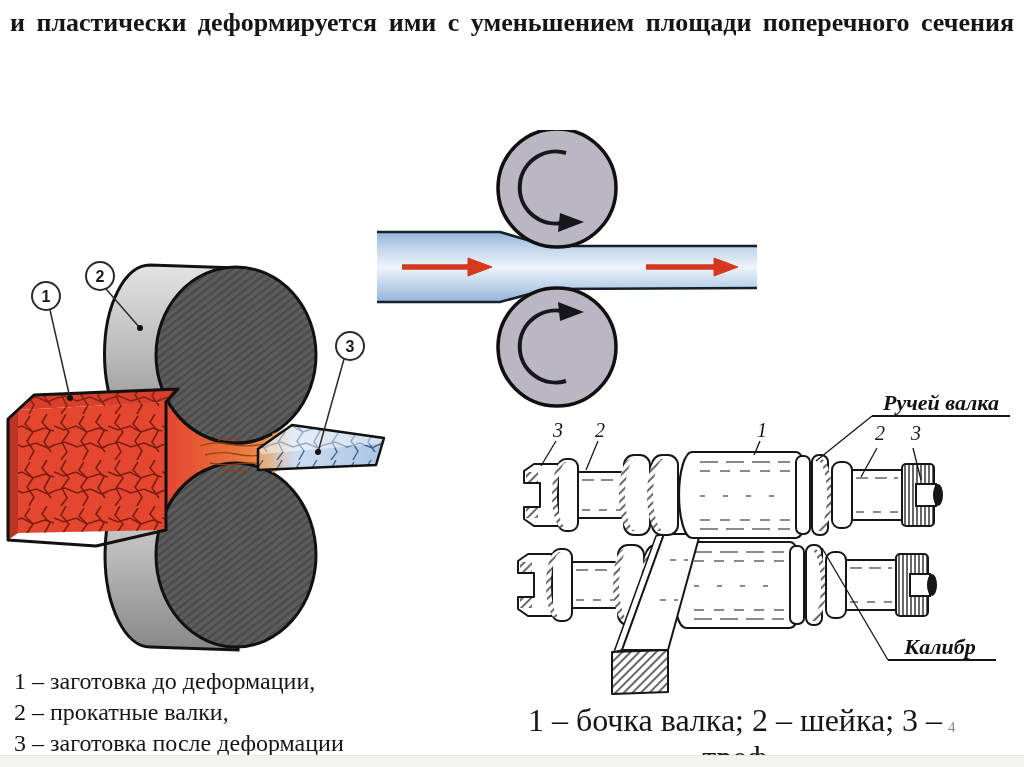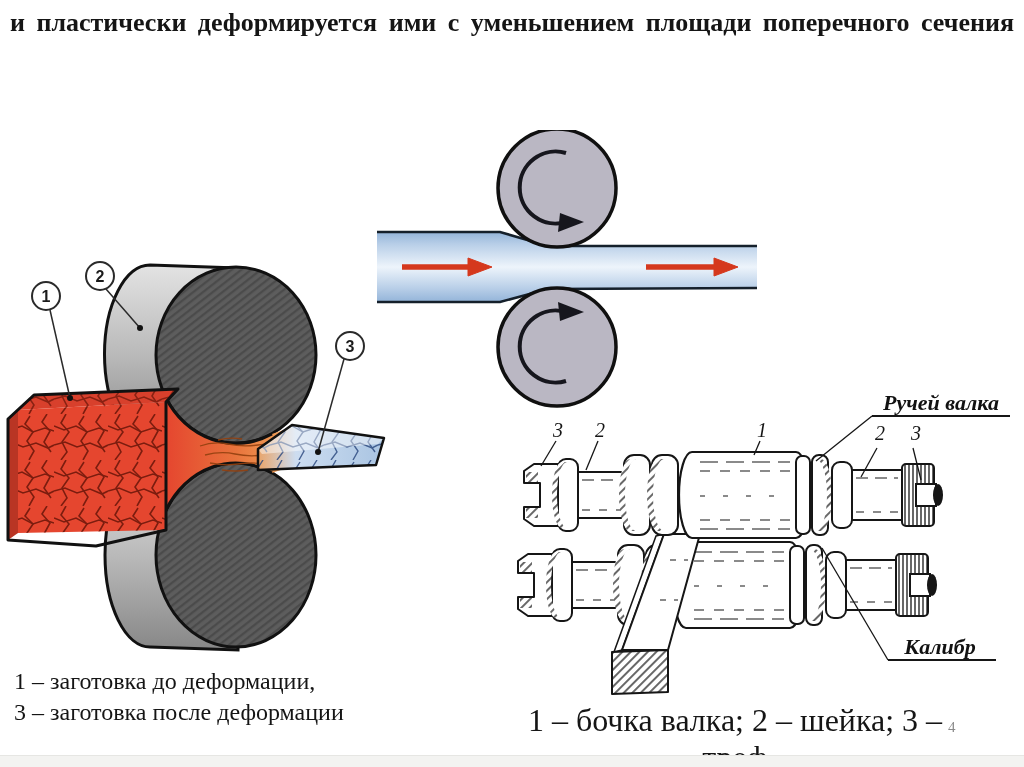--- a/index.html
+++ b/index.html
@@ -249,19 +249,20 @@
   </g>
 
   <g font-family="Liberation Serif, serif" font-style="italic" font-weight="bold" font-size="22" fill="#111" text-anchor="middle">
     <text x="941" y="410">Ручей  валка</text>
     <text x="940" y="654">Калибр</text>
   </g>
 </svg>
 
 <div class="legend">
   <div>1 – заготовка до деформации,</div>
+  <div>2 – прокатные валки,</div>
   <div>3 – заготовка после деформации</div>
 </div>
 
 <div class="caption-right">1 – бочка валка; 2 – шейка; 3 – треф</div>
 
 <div class="page-num">4</div>
 <div class="bottom-bar"></div>
 
 </body></html>

